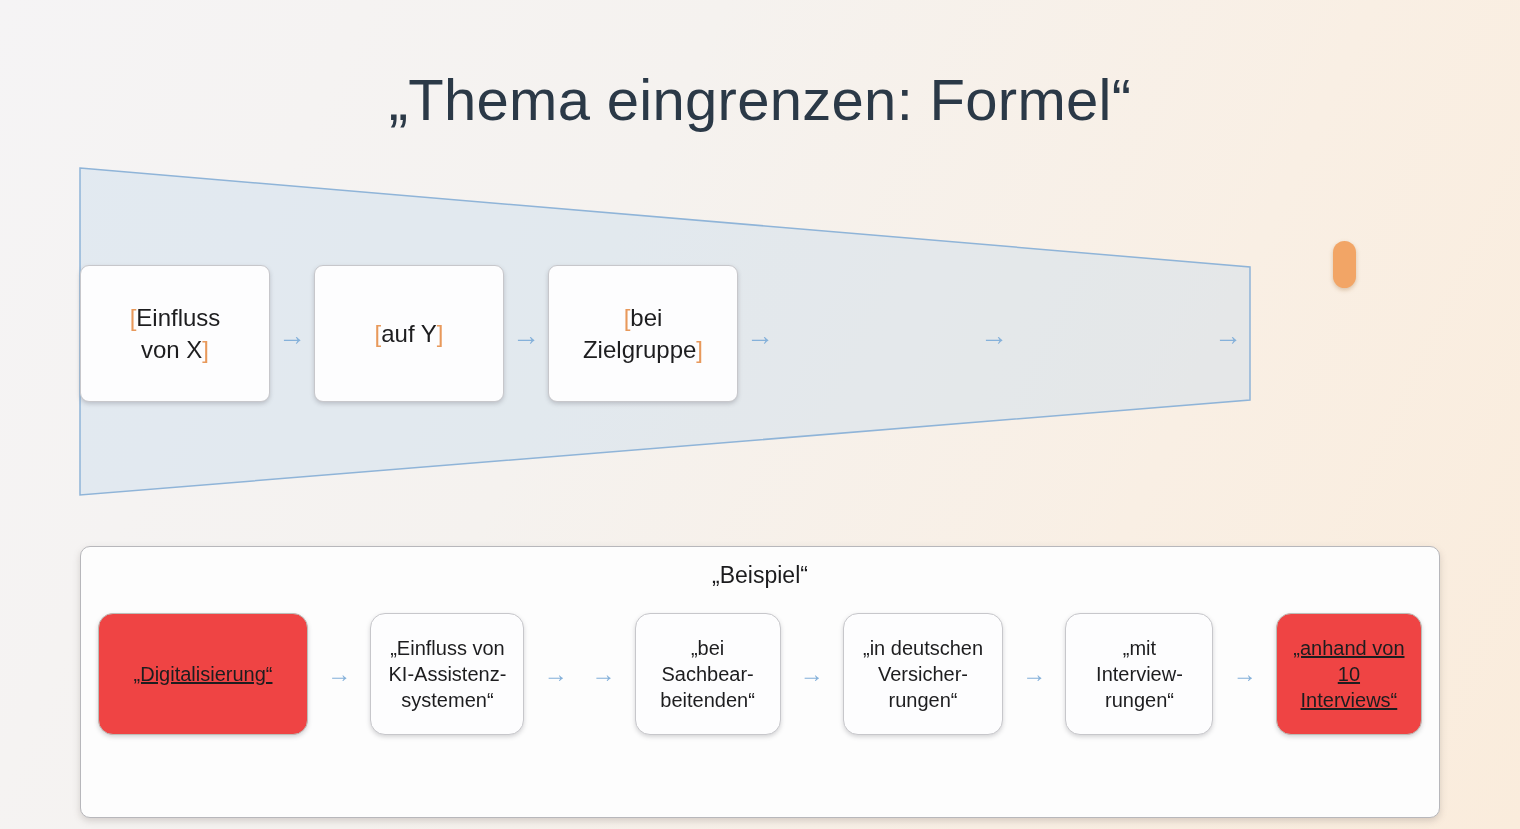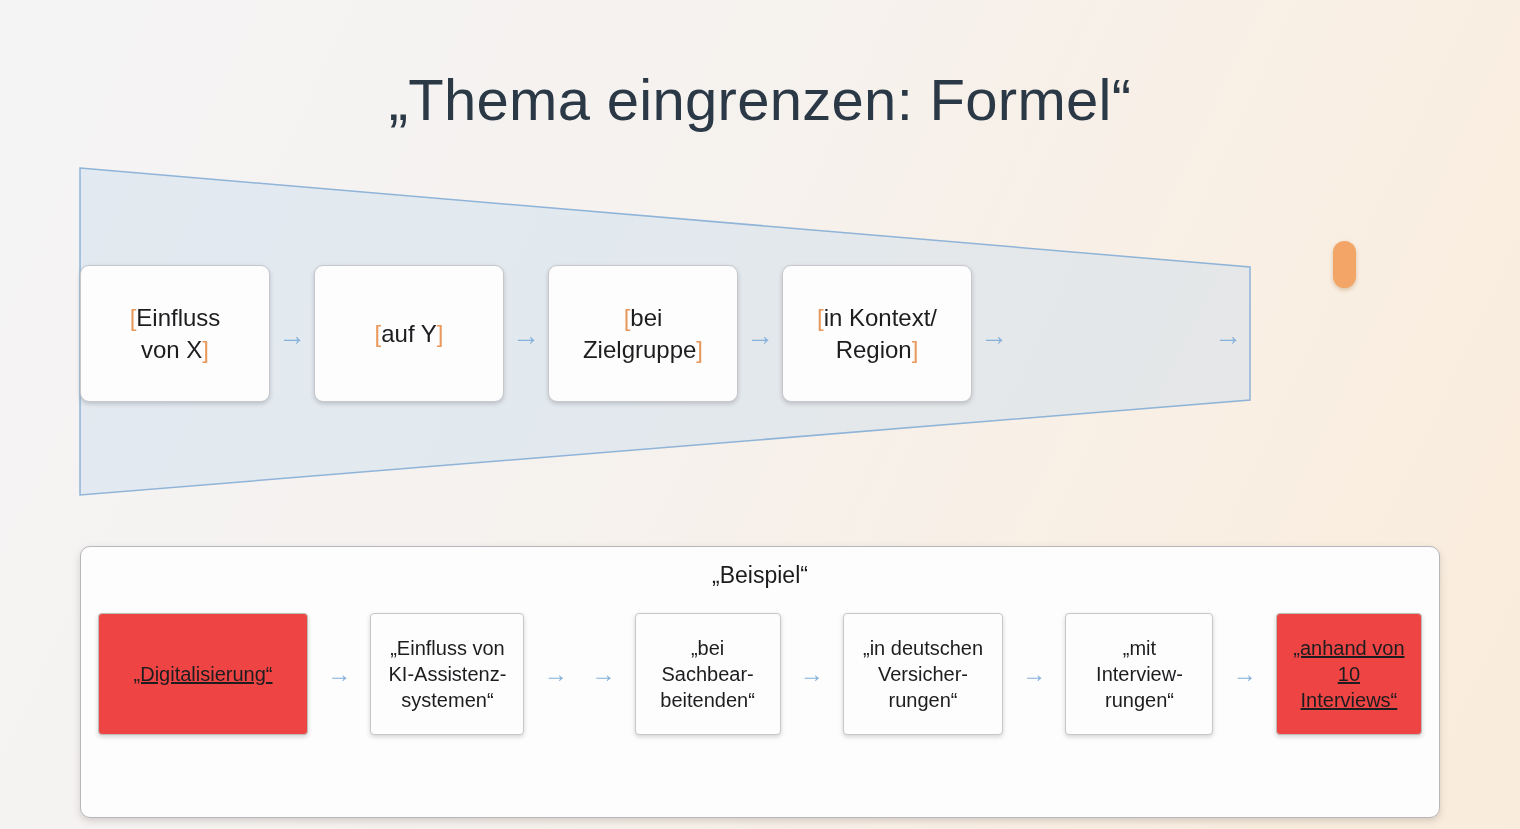--- a/index.html
+++ b/index.html
@@ -64,21 +64,21 @@
     height: 29px;
   }
   .example-row {
     display: flex; align-items: center; justify-content: space-between;
     margin-top: 22px;
   }
   .ebox {
     min-height: 122px;
     background: #fdfdfe;
     border: 1px solid #c7c7cb;
-    border-radius: 4px;
+    border-radius: 15px;
     box-shadow: 0 2px 4px rgba(90,90,100,0.25);
     display: flex; align-items: center; justify-content: center;
     text-align: center;
     font-size: 20px; line-height: 1.3;
     white-space: pre-line;
     padding: 0 5px;
     flex: none;
   }
   .ebox.highlight { background: #ef4444; border-color: #bcbdb7; text-decoration: underline; }
   .earrow {
@@ -108,24 +108,20 @@
     <span><span class="bracket">[</span><span class="label">auf Y</span><span class="bracket">]</span></span>
   </div>
   <div class="farrow" style="left:504px">→</div>
 
   <div class="fbox" style="left:548px">
     <span><span class="bracket">[</span><span class="label">bei
 Zielgruppe</span><span class="bracket">]</span></span>
   </div>
   <div class="farrow" style="left:738px">→</div>
 
-  <div class="fbox" style="left:782px">
-    <span><span class="bracket">[</span><span class="label">in Kontext/
-Region</span><span class="bracket">]</span></span>
-  </div>
   <div class="farrow" style="left:972px">→</div>
 
   <div class="farrow" style="left:1206px">→</div>
 
 
   <div class="pill"></div>
 
   <div class="example">
     <div class="example-title">„Beispiel“</div>
     <div class="example-row">

